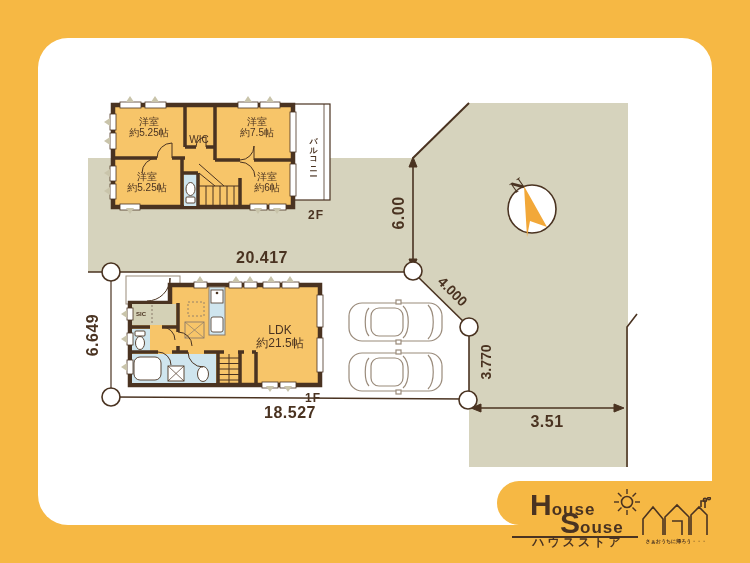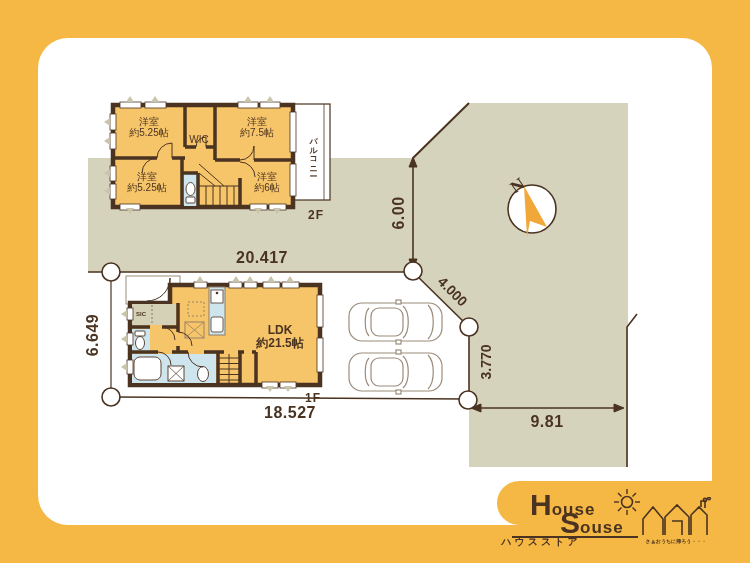--- a/index.html
+++ b/index.html
@@ -23,36 +23,36 @@
   .rot90{transform:translate(-50%,-50%) rotate(-90deg);}
   .rot45{transform:translate(-50%,-50%) rotate(45deg);}
   .room{font-size:10px;font-weight:normal;}
   .room .sz{display:block;}
   .floor-tag{font-size:12px;font-weight:bold;letter-spacing:1px;}
   .vtext{
     writing-mode:vertical-rl;text-orientation:upright;
     font-size:8px;font-weight:bold;letter-spacing:1px;
     transform:translate(-50%,-50%);
   }
-  .ldk{font-size:12px;font-weight:bold;}
+  .ldk{font-size:12px;font-weight:normal;}
   .sic{font-size:6px;font-weight:bold;}
   .north{font-family:"DejaVu Serif","Liberation Serif",serif;
     font-size:15px;font-weight:bold;
     transform:translate(-50%,-50%) rotate(-35deg);}
   
   #logo-blob{
     position:absolute;left:497px;top:481px;width:215px;height:44px;
     background:#f6b844;border-radius:22px 0 0 22px;
   }
   .logo-word{position:absolute;font-weight:bold;color:#4a3321;line-height:1;}
   .logo-word .big{font-size:30px;}
   .logo-word .small{font-size:17px;letter-spacing:1px;}
   #logo-underline{position:absolute;left:512px;top:536px;width:126px;height:2px;background:#4a3321;}
-  #logo-katakana{position:absolute;left:541px;top:542px;transform:translate(-50%,-50%);
-    font-size:10px;font-weight:bold;letter-spacing:3px;color:#4a3321;white-space:nowrap;}
+  #logo-katakana{position:absolute;left:578px;top:542px;transform:translate(-50%,-50%);
+    font-size:12px;font-weight:bold;letter-spacing:3px;color:#4a3321;white-space:nowrap;}
   #logo-tagline{position:absolute;left:676px;top:541px;transform:translate(-50%,-50%);
     font-size:5px;font-weight:bold;color:#4a3321;white-space:nowrap;}
 </style>
 </head>
 <body>
 
 <div id="canvas">
   <div id="paper"></div>
 
   <svg id="plan-svg" viewBox="0 0 750 563">
@@ -223,21 +223,21 @@
       </g>
     </g>
   </svg>
 
   <div class="lbl dim" style="left:262px;top:258px;">20.417</div>
   <div class="lbl dim rot90" style="left:399px;top:213px;">6.00</div>
   <div class="lbl dim-sm rot45" style="left:452px;top:292px;">4.000</div>
   <div class="lbl dim-sm rot90" style="left:487px;top:362px;">3.770</div>
   <div class="lbl dim rot90" style="left:93px;top:335px;">6.649</div>
   <div class="lbl dim" style="left:290px;top:413px;">18.527</div>
-  <div class="lbl dim" style="left:547px;top:422px;">9.81</div>
+  <div class="lbl dim" style="left:547px;top:422px;">3.51</div>
   <div class="lbl north" style="left:518px;top:186px;">N</div>
 
   <div class="lbl room" style="left:149px;top:127px;">
     <span>洋室</span>
     <span class="sz">約5.25帖</span>
   </div>
   <div class="lbl room" style="left:199px;top:140px;">
     <span>WIC</span>
   </div>
   <div class="lbl room" style="left:257px;top:127px;">

